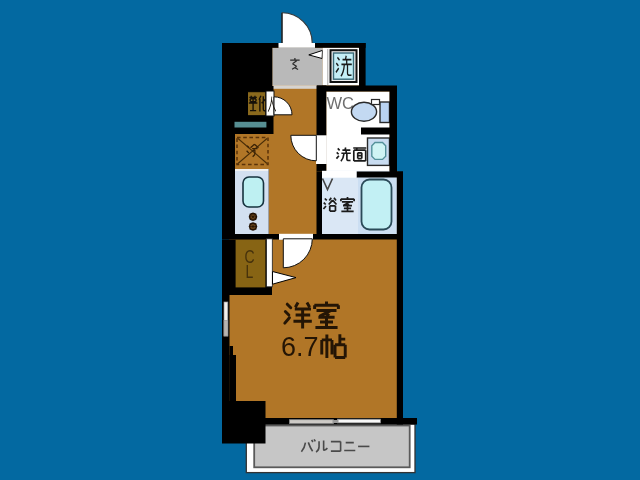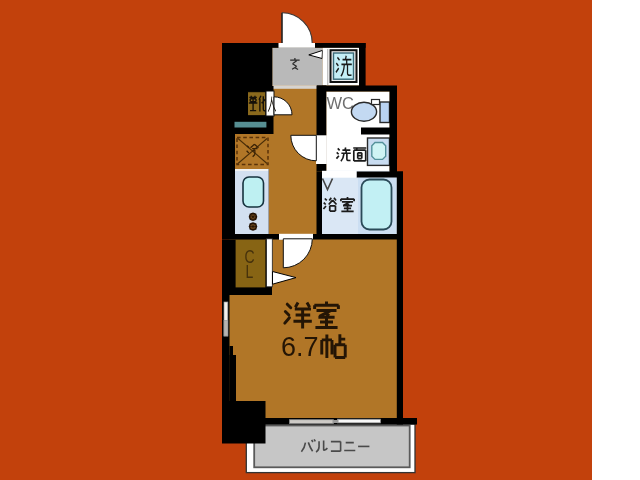--- a/index.html
+++ b/index.html
@@ -1,16 +1,16 @@
 <!DOCTYPE html>
 <html><head>
 <meta charset="utf-8">
 <style>
 html,body{margin:0;padding:0;background:#ffffff;}
-#stage{position:relative;width:592px;height:480px;background:#c2410c;overflow:hidden;
+#stage{position:relative;width:640px;height:480px;background:#0369a1;overflow:hidden;
 font-family:"Liberation Sans",sans-serif;}
 </style>
 </head>
 <body>
 
 <div id="stage">
 <svg width="640" height="480" viewBox="0 0 640 480">
 <defs>
 <g id="gx-you">
           <path d="M1.2,1 l1.3,1.3 M0.5,3.7 l1.3,1.3 M0.3,8 l1.7,-2" stroke-linecap="round" fill="none"></path>

